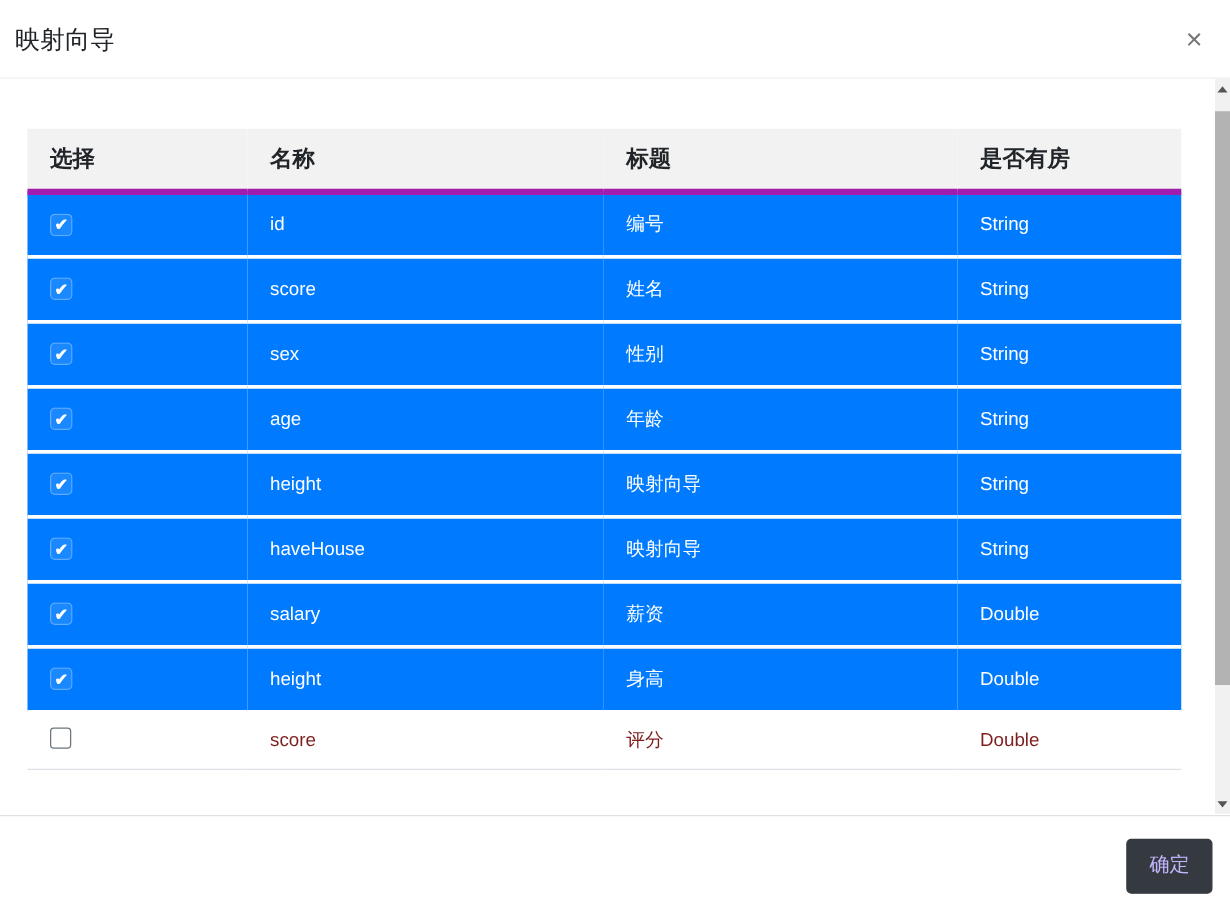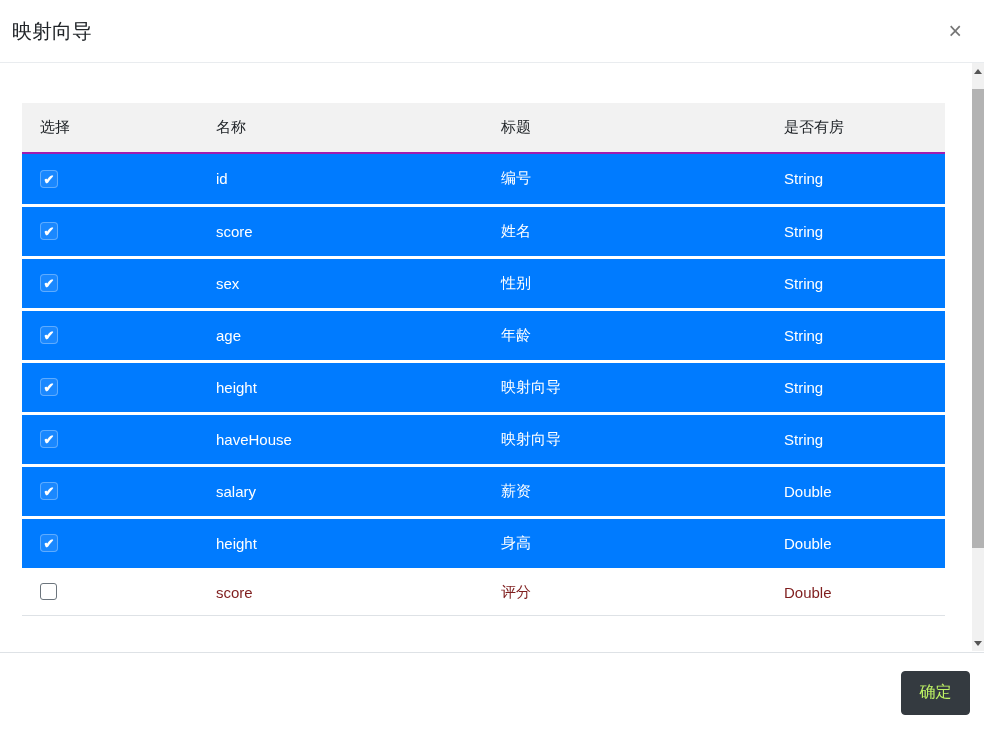--- a/index.html
+++ b/index.html
@@ -28,22 +28,22 @@
   .modal-body { position:absolute; top:63px; left:0; width:984px; height:589px; overflow:hidden; background:#fff; }
   table.map-table {
     border-collapse:collapse; table-layout:fixed;
     width:923px; margin:40px 0 0 22px; font-size:15px;
   }
   .col-check { width:176px; } .col-name { width:285px; }
   .col-caption { width:283px; } .col-type { width:179px; }
 
   thead th {
     background:#f2f2f2; height:50px; text-align:left;
-    padding:0 0 0 18px; font-weight:400; color:#212529;
-    border-bottom:2px solid #a21caf; font-size:15px;
+    padding:0 0 0 18px; font-weight:700; color:#212529;
+    border-bottom:5px solid #a21caf; font-size:18px;
   }
   tbody td { padding:0 0 0 18px; vertical-align:middle; }
   tr.row-selected td {
     background:#007bff; color:#fff; height:52px;
     border-bottom:3px solid #fff;
   }
   tr.row-unselected td {
     background:#fff; color:#7f1d1d; height:46px;
     border-bottom:1px solid #dee2e6;
   }
@@ -85,21 +85,21 @@
   }
 
   
   .modal-footer {
     position:absolute; left:0; bottom:0; width:984px; height:80px;
     border-top:1px solid #dee2e6; background:#fff;
     display:flex; align-items:center; justify-content:flex-end;
     padding-right:14px;
   }
   .ok-button {
-    width:69px; height:44px; background:#343a40; color:#bef264;
+    width:69px; height:44px; background:#343a40; color:#c4b5fd;
     border:1px solid #343a40; border-radius:4px; font-size:16px;
     cursor:pointer; font-family:"Liberation Sans", sans-serif;
   }
 </style>
 </head>
 <body>
 
 <div class="modal">
 
   <div class="modal-header">

